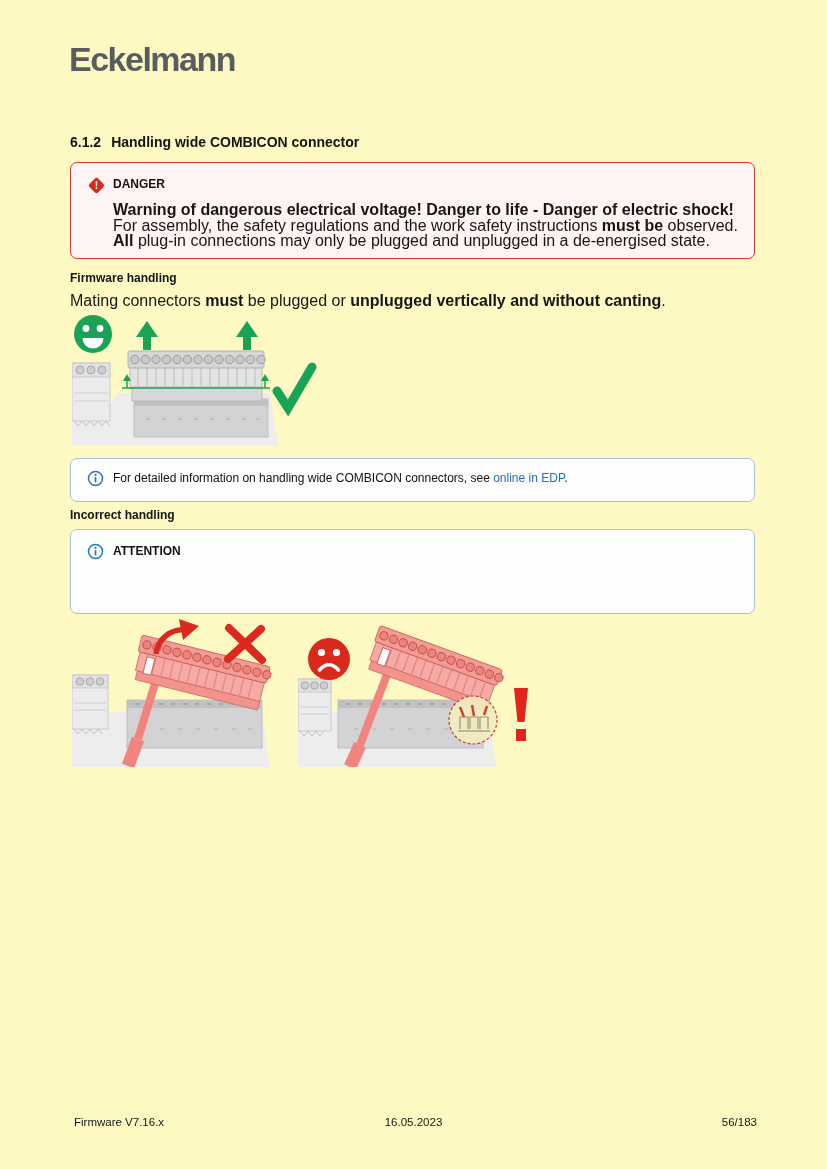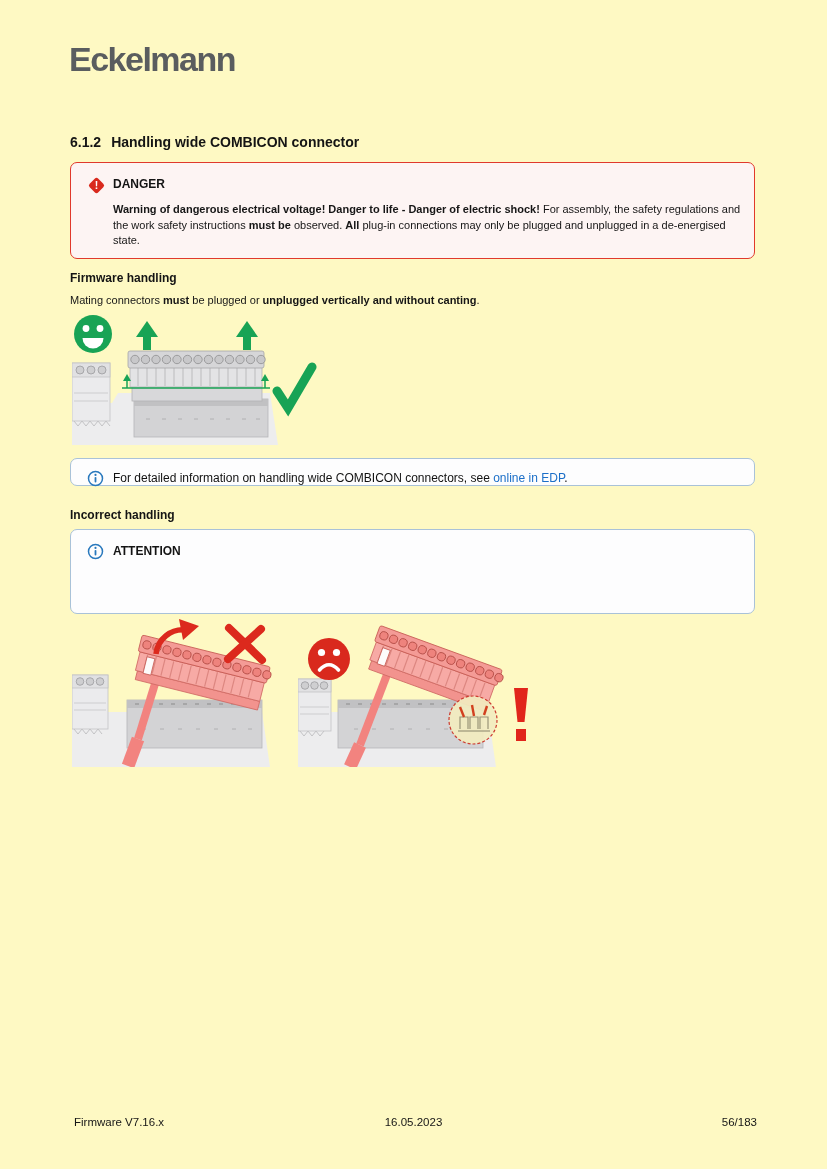--- a/index.html
+++ b/index.html
@@ -11,21 +11,21 @@
     position:absolute;left:69px;top:40px;font-size:34px;font-weight:bold;
     color:#5a5d5f;letter-spacing:-1.5px;
   }
   .section-heading{
     position:absolute;left:70px;top:134px;font-size:14px;font-weight:bold;color:#141414;
   }
   .section-heading .num{margin-right:10px;}
   .subheading{
     position:absolute;left:70px;font-size:12px;font-weight:bold;color:#141414;
   }
-  .bodytext{font-size:11px;line-height:15.5px;color:#161616;}
+  .bodytext{font-size:16px;line-height:15.5px;color:#161616;}
   .para{position:absolute;left:70px;width:650px;}
   .box{
     position:absolute;left:70px;width:685px;box-sizing:border-box;border-radius:7px;
   }
   .box.danger{border:1.5px solid #e0392c;background:#fdf4f3;}
   .box.note{border:1px solid #a9c2d8;background:#fdfdfe;}
   .box-icon{position:absolute;left:16px;top:13px;}
   .note .box-icon{top:11px;}
   .box-title{position:absolute;left:42px;top:14px;font-size:12px;font-weight:bold;color:#141414;}
   .box-body{position:absolute;left:42px;top:39px;width:640px;}
@@ -118,21 +118,21 @@
     </g>
     <g>
       <circle cx="21" cy="21" r="19" fill="#18a355"></circle>
       <circle cx="14" cy="15.5" r="3.4" fill="#fff"></circle>
       <circle cx="28" cy="15.5" r="3.4" fill="#fff"></circle>
       <path d="M10.5 25 a 10.5 10.5 0 0 0 21 0 z" fill="#fff"></path>
     </g>
     <polyline points="205,78 216,95 240,54" fill="none" stroke="#18a355" stroke-width="9" stroke-linecap="round" stroke-linejoin="miter"></polyline>
   </svg>
 
-  <div class="box note" style="top:458px;height:28px;padding-left:16px;">
+  <div class="box note" style="top:458px;height:44px;padding-left:16px;">
     <svg class="box-icon" width="17" height="17" viewBox="0 0 17 17">
       <circle cx="8.5" cy="8.5" r="7" fill="none" stroke="#2878bd" stroke-width="1.5"></circle>
       <circle cx="8.5" cy="4.9" r="1.1" fill="#2878bd"></circle>
       <rect x="7.6" y="6.9" width="1.8" height="5.6" rx="0.9" fill="#2878bd"></rect>
     </svg>
     <div class="info-line">
       <span>For detailed information on handling wide COMBICON connectors, see </span><a class="link">online in EDP</a><span>.</span>
     </div>
   </div>
 

